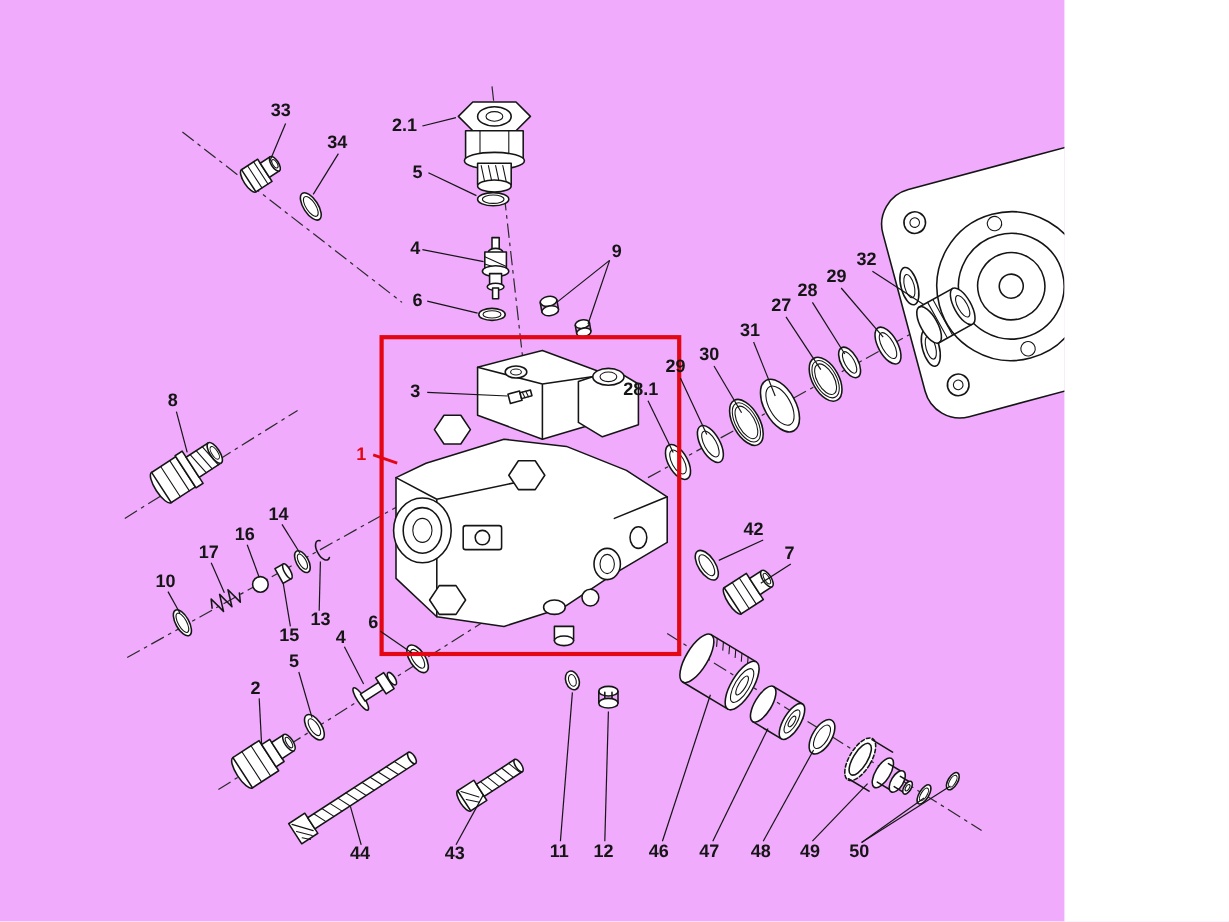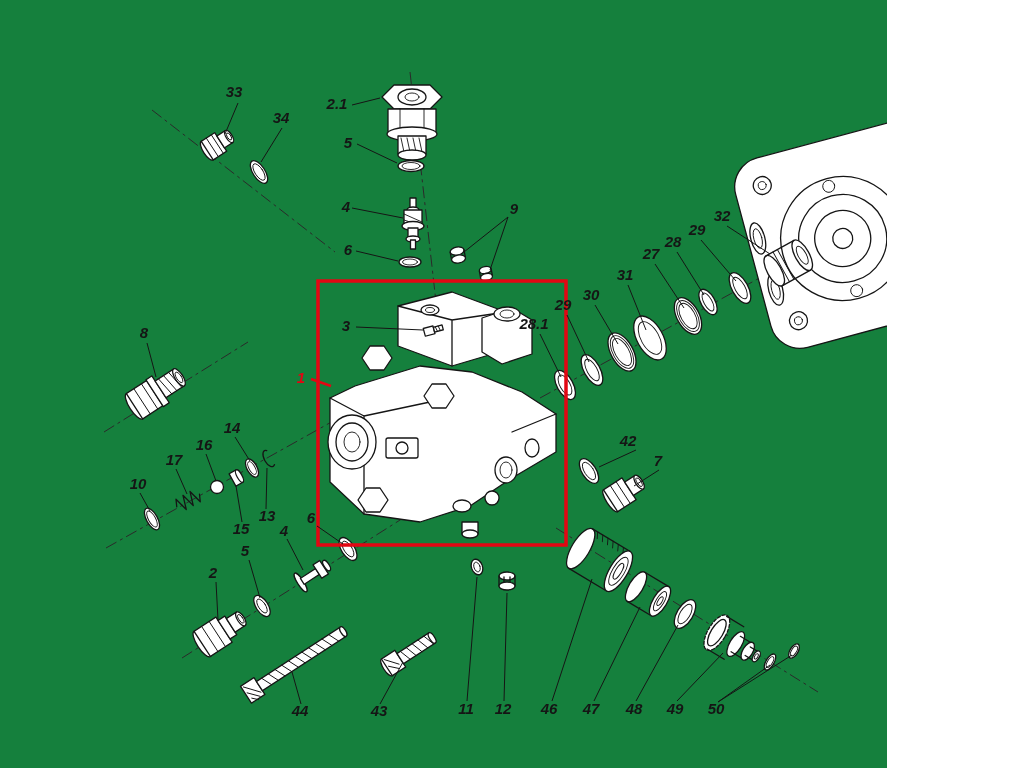--- a/index.html
+++ b/index.html
@@ -1,17 +1,17 @@
 <!DOCTYPE html>
 <html><head>
 <meta charset="utf-8">
 <style>
   html,body{margin:0;padding:0;background:#fff;}
-  .canvas{position:relative;width:887px;height:768px;background:#15803d;overflow:hidden;
-          font-family:"Liberation Sans",sans-serif;font-style:italic;}
+  .canvas{position:relative;width:887px;height:768px;background:#f0abfc;overflow:hidden;
+          font-family:"Liberation Sans",sans-serif;}
   svg{position:absolute;left:0;top:0;}
   .part{fill:#fff;stroke:#151515;stroke-width:1.3;stroke-linejoin:round;stroke-linecap:round;}
   .ln{fill:none;stroke:#151515;stroke-width:1.3;stroke-linejoin:round;stroke-linecap:round;}
   .thin{fill:none;stroke:#151515;stroke-width:0.9;stroke-linecap:round;}
   .axis{fill:none;stroke:#2a2a2a;stroke-width:1;stroke-dasharray:12 4 3 4;}
   .part-label{font-family:"Liberation Sans",sans-serif;font-size:15px;font-weight:bold;
               text-anchor:middle;stroke:none;}
 </style>
 </head>
 <body>

